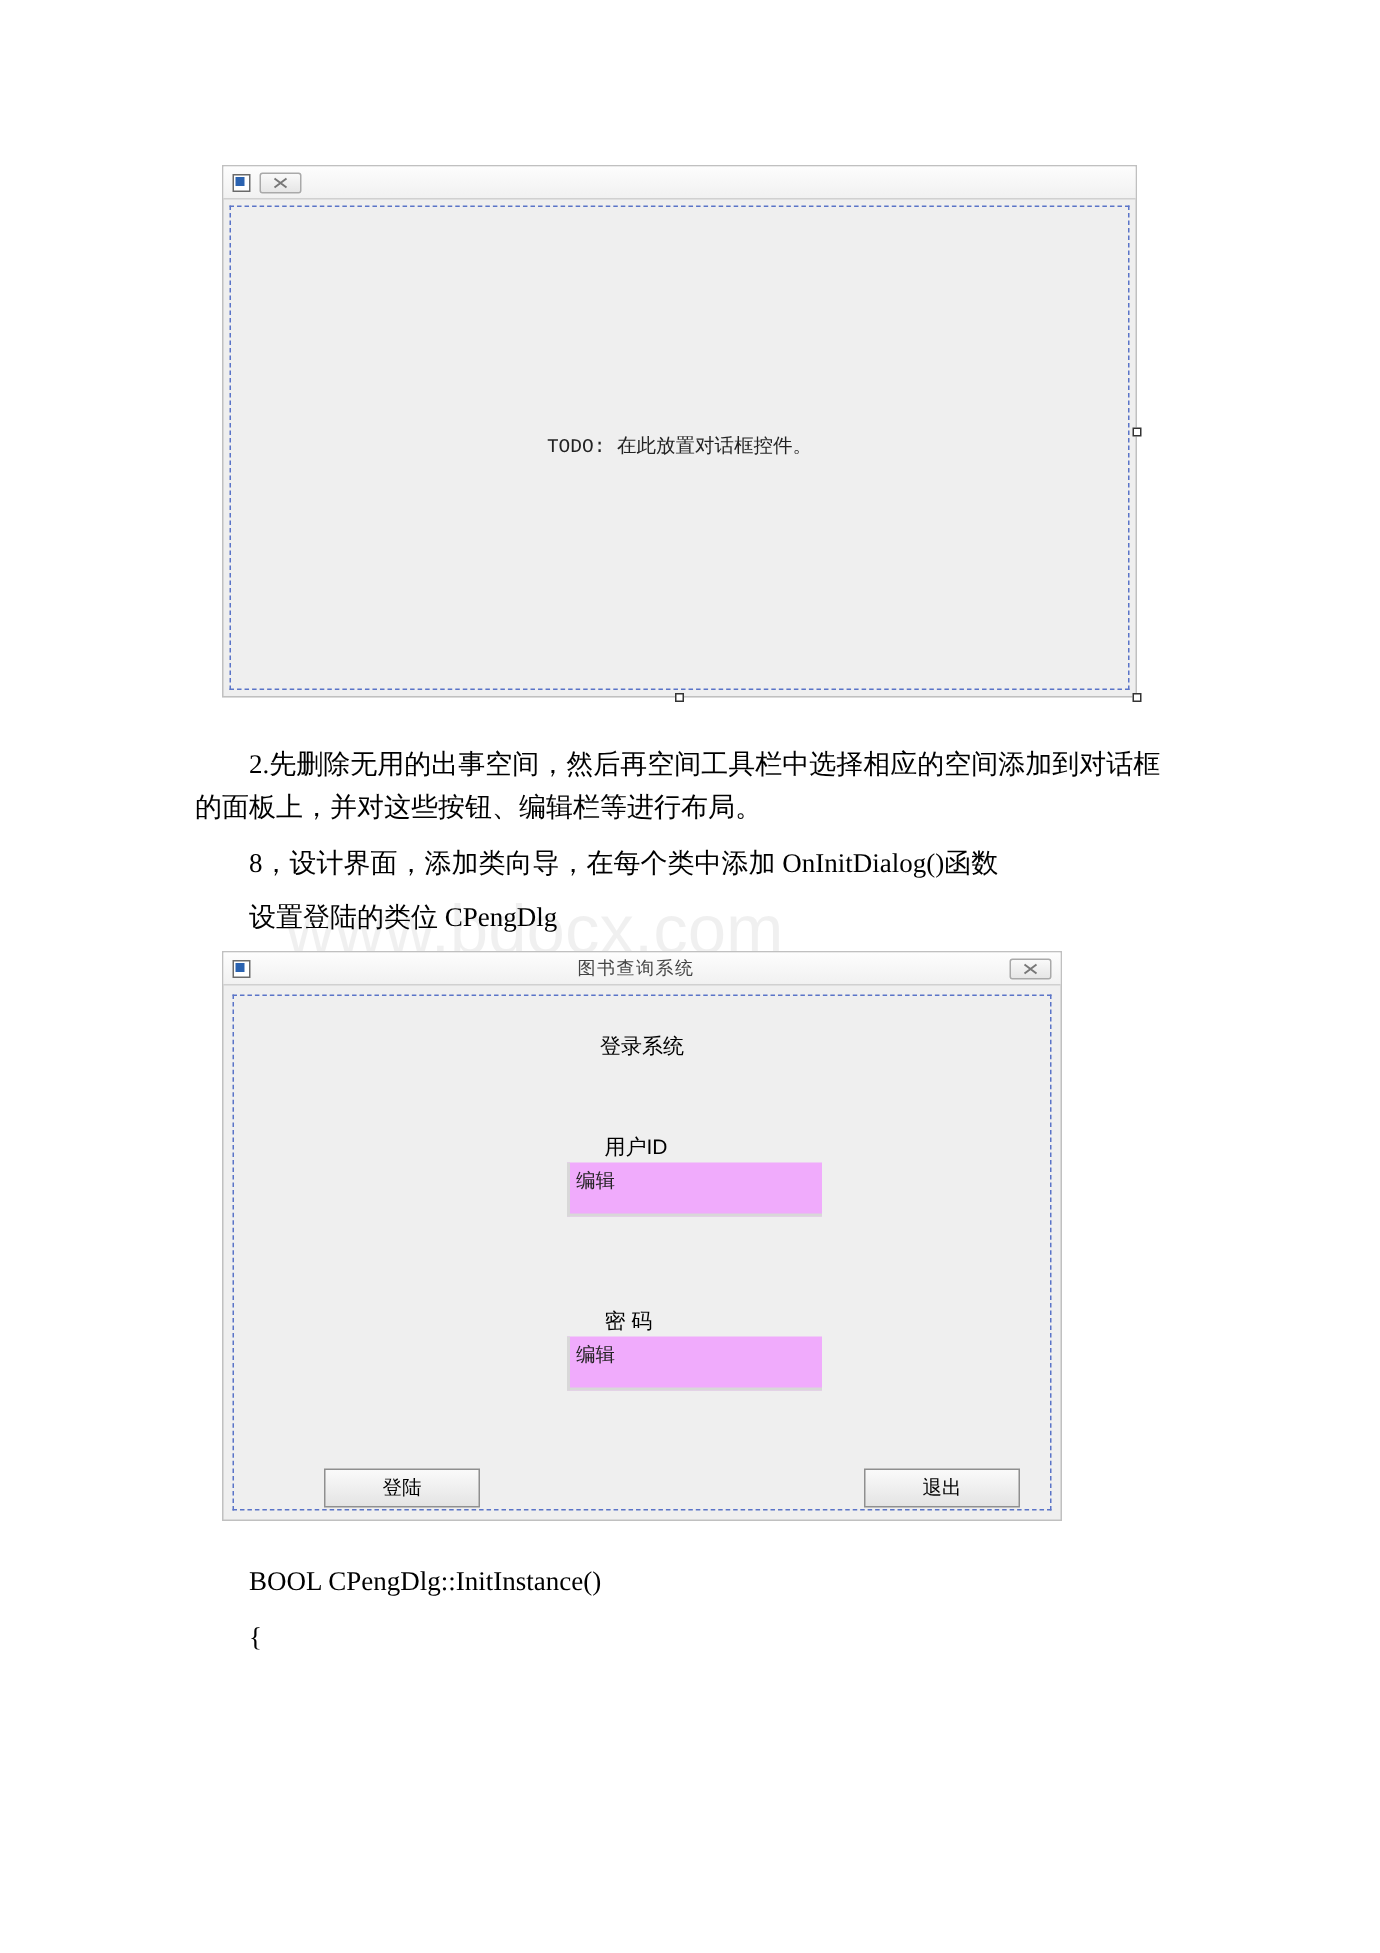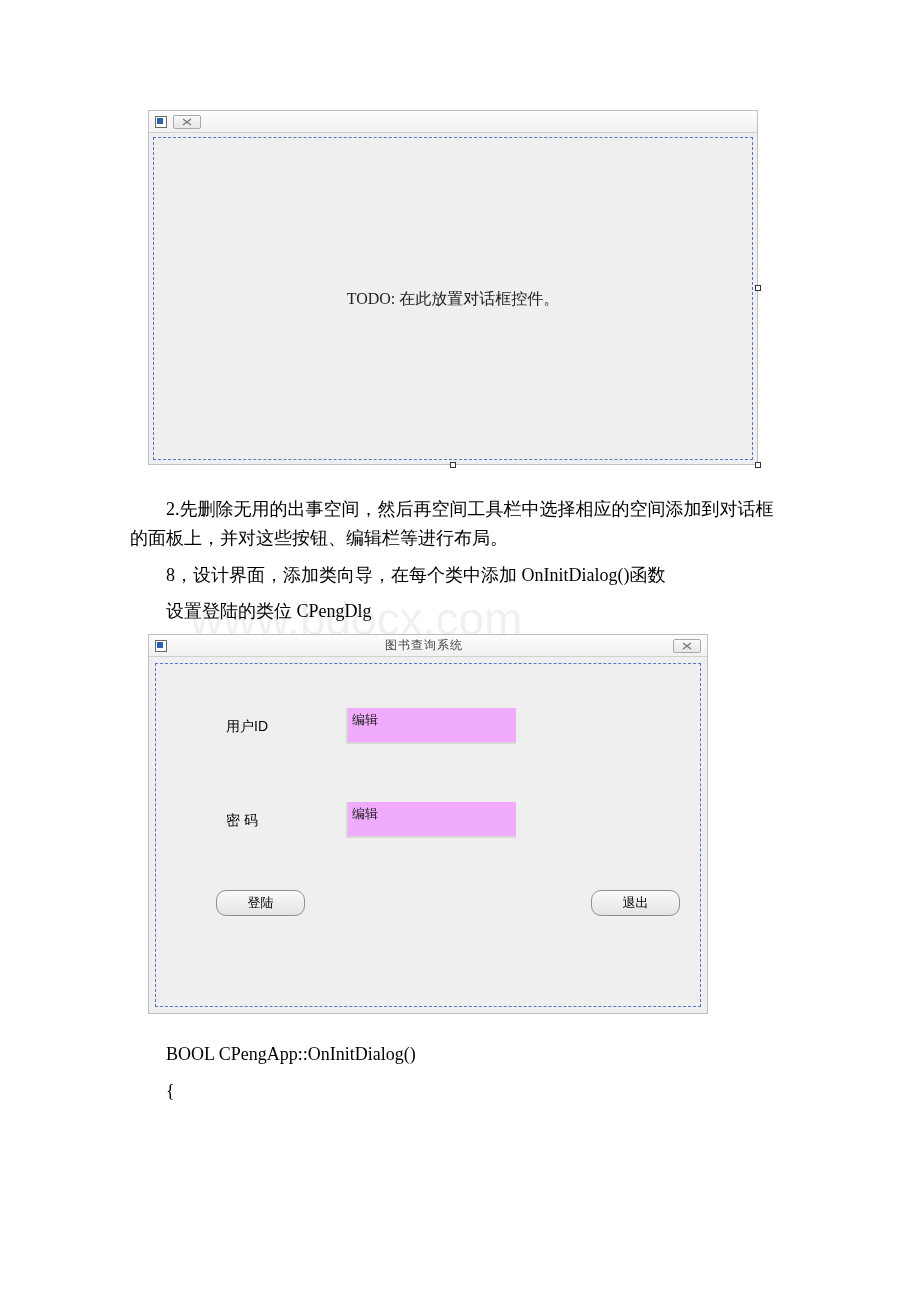--- a/index.html
+++ b/index.html
@@ -76,22 +76,22 @@
       align-items: center;
       justify-content: center;
     }
     .resize-handles .h {
       position: absolute;
       width: 6px; height: 6px;
       background: #fff;
       border: 1px solid #333;
     }
     .placeholder-text {
-      font-family: Liberation Serif, serif;
-      font-size: 16px;
+      font-family: Liberation Mono, monospace;
+      font-size: 13px;
       color: #222;
     }
     .body-text {
       text-indent: 2em;
       margin: 8px 0;
     }
     .code-text {
       text-indent: 2em;
       margin: 8px 0;
       font-family: "Times New Roman", serif;
@@ -136,20 +136,21 @@
     .login-title {
       text-align: center;
       margin-top: 22px;
       font-size: 14px;
     }
     .form-row {
       display: flex;
       align-items: center;
       margin-left: 70px;
       margin-top: 44px;
+      flex-direction: column;
     }
     .form-row.second { margin-top: 58px; }
     .form-label {
       width: 120px;
       font-size: 14px;
     }
     .form-input {
       width: 170px;
       height: 36px;
       background: #f0abfc;
@@ -159,25 +160,25 @@
       font-size: 13px;
       font-family: "SimSun", sans-serif;
       color: #222;
     }
     .button-row {
       margin-top: 52px;
       display: flex;
       padding: 0 20px 0 60px;
     }
     .win-button {
-      width: 89px;
+      width: 104px;
       height: 26px;
       background: linear-gradient(#fafafa,#e4e4e4);
       border: 1px solid #8f8f8f;
-      border-radius: 10px;
+      border-radius: 0;
       font-family: "SimSun", sans-serif;
       font-size: 13px;
       display: flex;
       align-items: center;
       justify-content: center;
     }
     .btn-spacer { flex: 1; }
   </style>
 </head>
 <body>
@@ -215,35 +216,36 @@
     <div class="titlebar">
       <span class="app-icon"></span>
       <span class="title-text">图书查询系统</span>
       <span class="close-btn">
         <svg width="10" height="8" viewBox="0 0 10 8">
             <path d="M1 1 L9 7 M9 1 L1 7" stroke="#777" stroke-width="1.3" fill="none"></path>
           </svg>
       </span>
     </div>
     <div class="login-body">
+      <div class="login-title">登录系统</div>
 
       <div class="form-row">
         <span class="form-label">用户ID</span>
         <div class="form-input">编辑</div>
       </div>
 
       <div class="form-row second">
         <span class="form-label">密    码</span>
         <div class="form-input">编辑</div>
       </div>
 
       <div class="button-row">
         <div class="win-button">登陆</div>
         <div class="btn-spacer"></div>
         <div class="win-button">退出</div>
       </div>
     </div>
   </div>
 
-  <p class="code-text">BOOL CPengApp::OnInitDialog()</p>
+  <p class="code-text">BOOL CPengDlg::InitInstance()</p>
   <p class="code-text">{</p>
 
 </div>
 
 </body></html>

